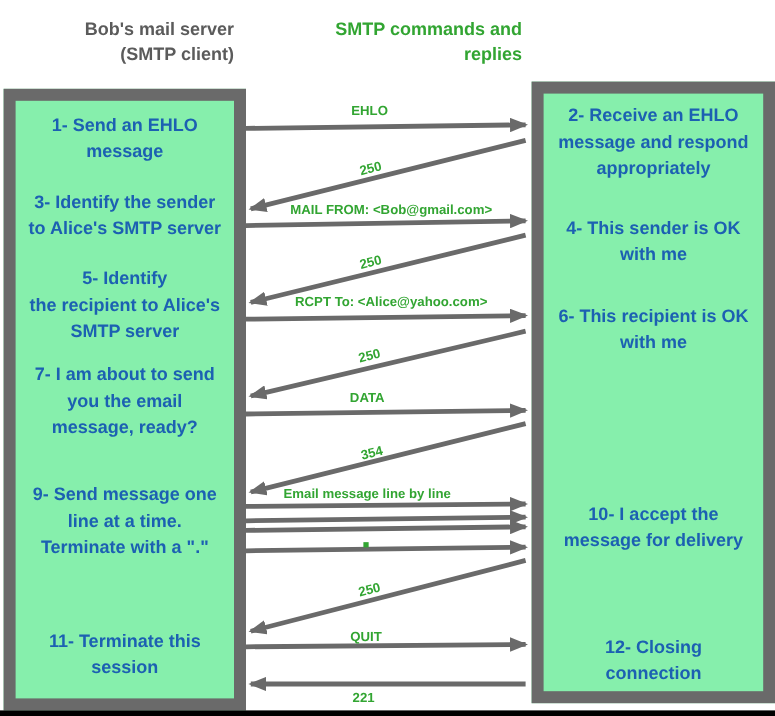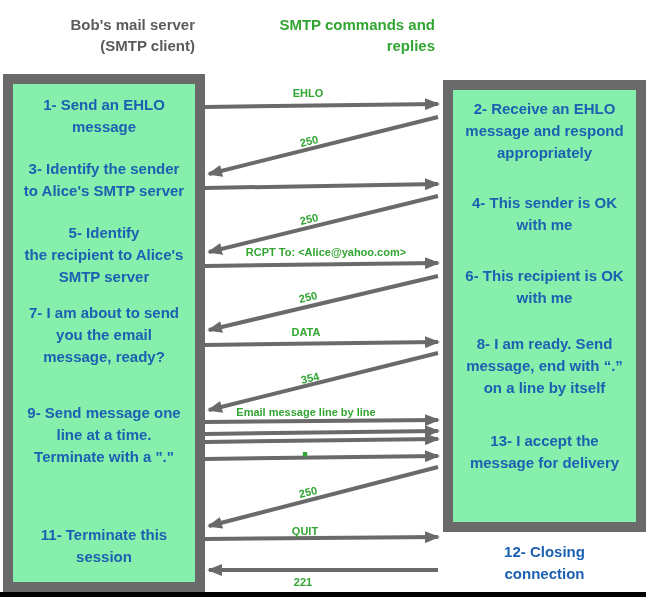--- a/index.html
+++ b/index.html
@@ -43,32 +43,29 @@
     <div class="step" style="top:218px;">7- I am about to send
 you the email
 message, ready?</div>
     <div class="step" style="top:318px;">9- Send message one
 line at a time.
 Terminate with a "."</div>
     <div class="step" style="top:440px;">11- Terminate this
 session</div>
   </div>
 
-  <div class="box" style="left:443px;top:80px;width:203px;height:452px;">
+  <div class="box" style="left:443px;top:68px;width:203px;height:518px;">
     <div class="step" style="top:8px;">2- Receive an EHLO
 message and respond
 appropriately</div>
     <div class="step" style="top:102px;">4- This sender is OK
 with me</div>
     <div class="step" style="top:175px;">6- This recipient is OK
 with me</div>
-    <div class="step" style="top:243px;">8-  I am ready. Send
-message, end with “.”
-on a line by itself</div>
-    <div class="step" style="top:340px;">13-  I accept the
+    <div class="step" style="top:340px;">10-  I accept the
 message for delivery</div>
     <div class="step" style="top:451px;">12-  Closing
 connection</div>
   </div>
 
   <svg class="arrows" width="646" height="597" viewBox="0 0 646 597">
     <defs>
       <marker id="ah" markerUnits="userSpaceOnUse" markerWidth="15" markerHeight="12" refX="13" refY="6" orient="auto">
         <path d="M0,0 L15,6 L0,12 z" fill="#6a6a6a"></path>
       </marker>
@@ -85,20 +82,21 @@
     <line x1="205" y1="434" x2="438" y2="431" marker-end="url(#ah)"></line>
     <line x1="205" y1="442" x2="438" y2="439" marker-end="url(#ah)"></line>
     <line x1="205" y1="459" x2="438" y2="456" marker-end="url(#ah)"></line>
     <line x1="438" y1="467" x2="209" y2="526" marker-end="url(#ah)"></line>
     <line x1="205" y1="539" x2="438" y2="537" marker-end="url(#ah)"></line>
     <line x1="438" y1="570" x2="209" y2="570" marker-end="url(#ah)"></line>
   </svg>
 
   <div class="msg" style="left:308px;top:87px;">EHLO</div>
   <div class="msg rot" style="left:309px;top:135px;">250</div>
+  <div class="msg" style="left:326px;top:169px;">MAIL FROM: &lt;Bob@gmail.com&gt;</div>
   <div class="msg rot" style="left:309px;top:213px;">250</div>
   <div class="msg" style="left:326px;top:246px;">RCPT To: &lt;Alice@yahoo.com&gt;</div>
   <div class="msg rot" style="left:308px;top:291px;">250</div>
   <div class="msg" style="left:306px;top:326px;">DATA</div>
   <div class="msg rot" style="left:310px;top:372px;">354</div>
   <div class="msg" style="left:306px;top:406px;">Email message line by line</div>
   <div class="msg square" style="left:305px;top:450px;">■</div>
   <div class="msg rot" style="left:308px;top:486px;">250</div>
   <div class="msg" style="left:305px;top:525px;">QUIT</div>
   <div class="msg" style="left:303px;top:576px;text-align:center;">221</div>

